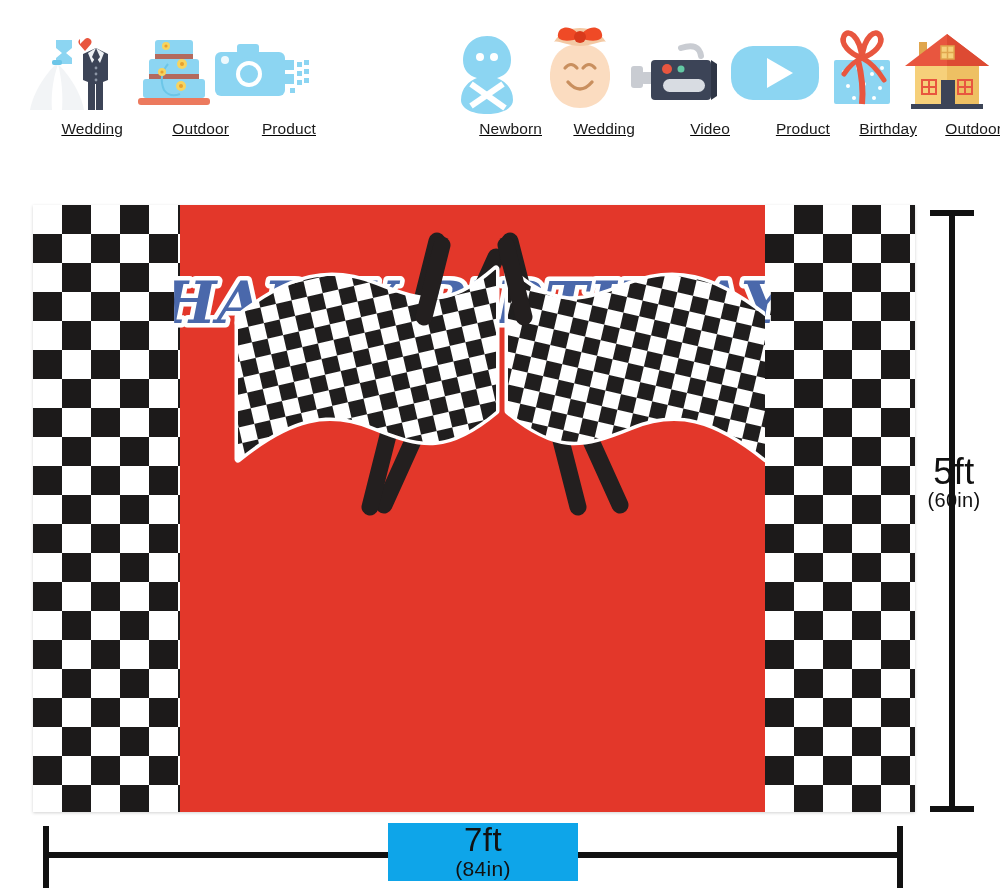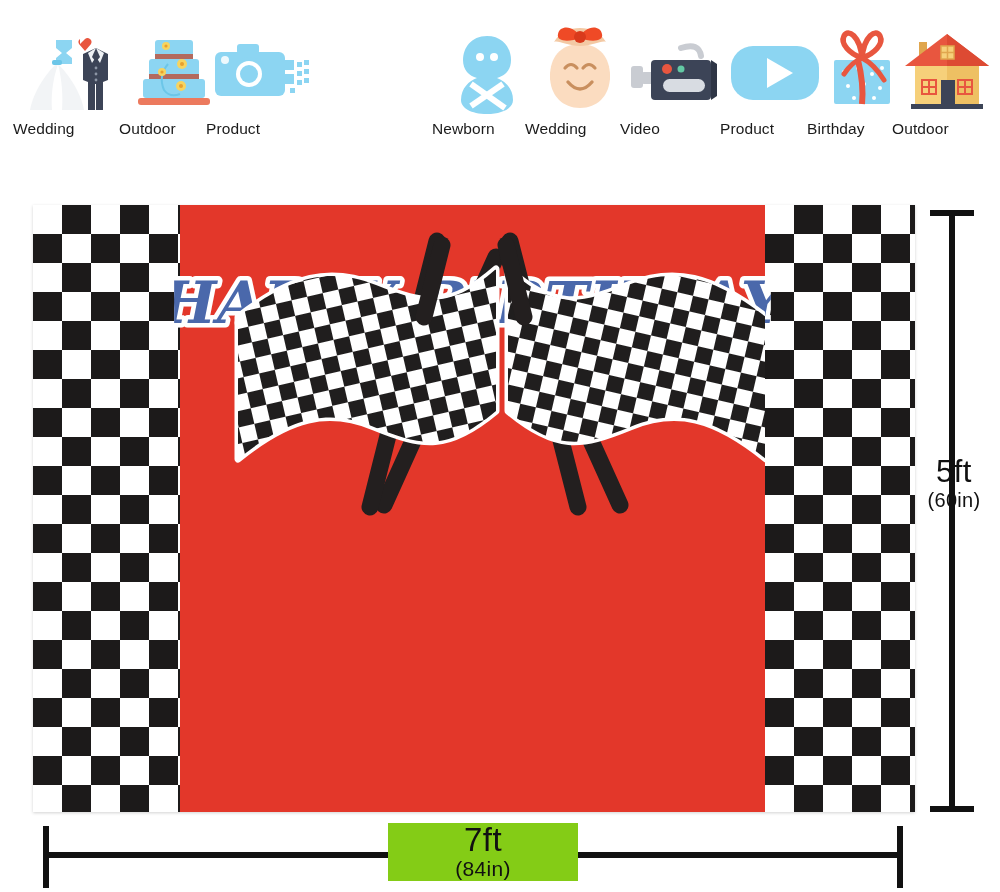--- a/index.html
+++ b/index.html
@@ -8,21 +8,22 @@
     font-family:"Liberation Sans","DejaVu Sans",sans-serif;
     -webkit-font-smoothing:antialiased;
   }
 
   
   #category-strip{
     position:absolute;left:0;top:0;width:1000px;height:168px;
   }
   .cat-item{
     position:absolute;top:24px;width:110px;margin-left:-55px;
-    text-align:left;
+    text-align:right;
+    text-decoration:underline;
   }
   .cat-icon{
     width:100px;height:94px;margin:0 auto;position:relative;
     display:block;
   }
   .cat-icon svg{display:block;margin:0 auto;}
   .cat-label{
     font-size:15.5px;color:#1b1b1b;letter-spacing:.1px;
     line-height:18px;white-space:nowrap;margin-top:2px;
   }
@@ -67,30 +68,30 @@
 
   
   #v-caliper{position:absolute;left:930px;top:205px;width:46px;height:612px;}
   .v-line{position:absolute;left:19px;top:5px;width:6px;height:602px;background:#111;}
   .v-cap-top{position:absolute;left:0px;top:5px;width:44px;height:6px;background:#111;}
   .v-cap-bot{position:absolute;left:0px;top:601px;width:44px;height:6px;background:#111;}
   #v-label{
     position:absolute;left:-16px;top:250px;width:80px;text-align:center;
     color:#111;
   }
-  .dim-main{font-size:31px;line-height:33px;letter-spacing:.5px;}
+  .dim-main{font-size:36px;line-height:33px;letter-spacing:.5px;}
   .dim-sub{font-size:20px;line-height:24px;letter-spacing:.3px;}
 
   #h-caliper{position:absolute;left:38px;top:826px;width:870px;height:64px;}
   .h-line{position:absolute;left:5px;top:26px;width:860px;height:6px;background:#111;}
   .h-cap-l{position:absolute;left:5px;top:0px;width:6px;height:62px;background:#111;}
   .h-cap-r{position:absolute;left:859px;top:0px;width:6px;height:62px;background:#111;}
   #h-label{
     position:absolute;left:350px;top:-3px;width:170px;text-align:center;
-    background:#84cc16;padding:0 10px;color:#111;
+    background:#0ea5e9;padding:0 10px;color:#111;
   }
   #h-label .dim-main{font-size:33px;line-height:34px;}
   #h-label .dim-sub{font-size:21px;line-height:24px;}
 </style>
 </head>
 <body>
 
 <div id="category-strip">
     <div class="cat-item" style="left: 68px;">
       <div class="cat-icon">

